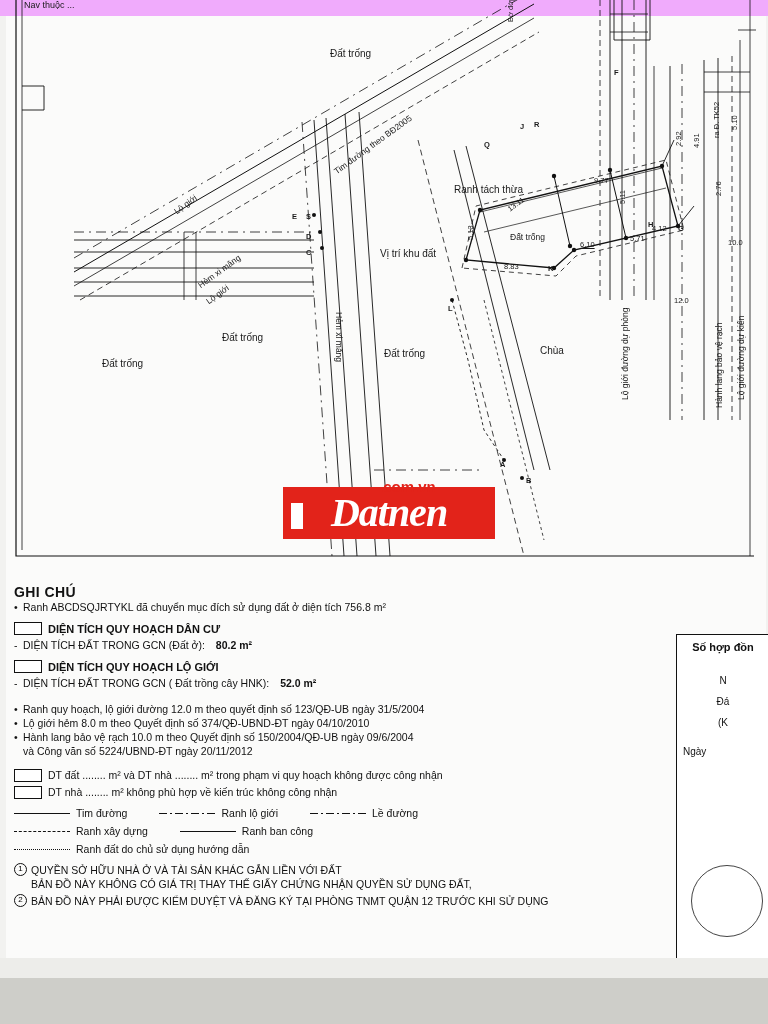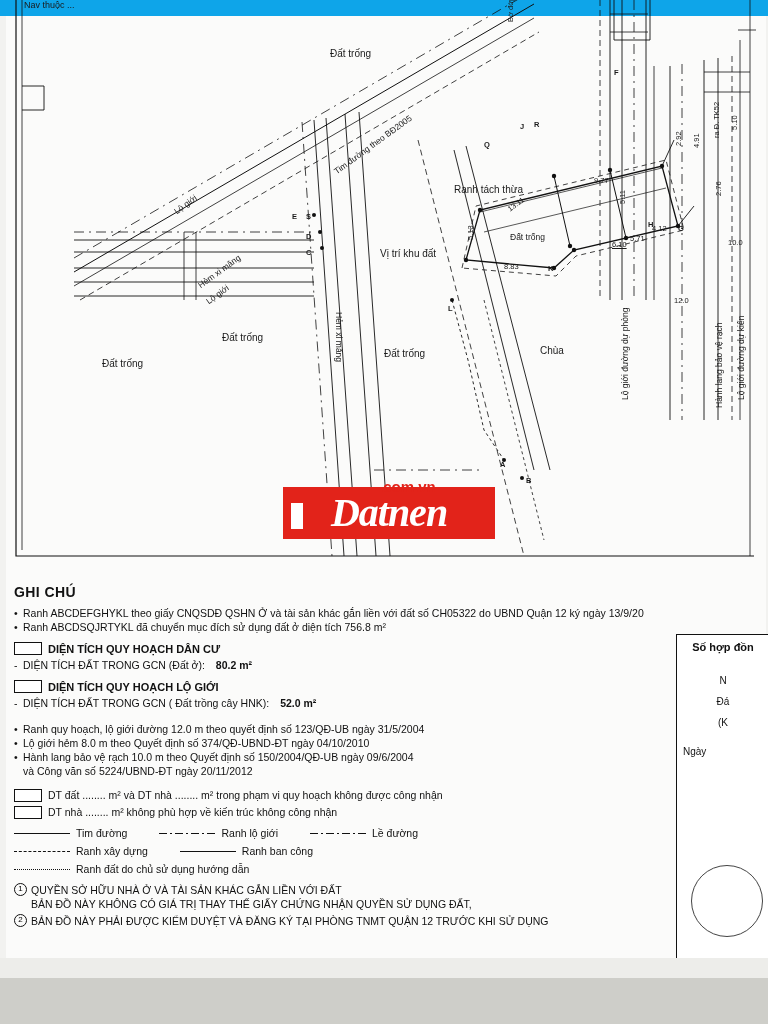--- a/index.html
+++ b/index.html
@@ -38,21 +38,21 @@
   .dotline{display:inline-block;width:56px;border-top:1px dotted #111;vertical-align:3px;margin-right:6px;}
   .dashdot{display:inline-block;width:56px;height:1px;vertical-align:3px;margin-right:6px;
            background:repeating-linear-gradient(to right,#111 0 8px,transparent 8px 11px,#111 11px 13px,transparent 13px 16px);}
   .circ{display:inline-block;width:11px;height:11px;border:1px solid #111;border-radius:50%;font-size:8px;line-height:10px;text-align:center;margin-right:4px;}
   
   #contract{position:absolute;left:676px;top:634px;width:92px;height:330px;background:#fff;border:1px solid #111;}
   #contract .ch{font-size:11px;font-weight:bold;text-align:center;padding-top:6px;color:#111;white-space:nowrap;}
   #contract .cl{font-size:10px;color:#111;padding-left:6px;margin-top:10px;white-space:nowrap;}
   #contract .sig{position:absolute;left:14px;top:230px;width:70px;height:70px;border:1.5px solid #444;border-radius:50%;}
   
-  #topstrip{position:absolute;left:0;top:0;width:768px;height:16px;background:#0ea5e9;}
+  #topstrip{position:absolute;left:0;top:0;width:768px;height:16px;background:#f0abfc;}
   .tl{position:absolute;font-size:9px;color:#1a1a1a;white-space:nowrap;}
   
   #bottomband{position:absolute;left:0;top:958px;width:768px;height:66px;background:#cecec9;}
   #bottomband .paper{position:absolute;left:0;top:0;width:768px;height:20px;background:#ededea;}
 </style>
 </head>
 <body>
 
 <div id="page">
   <div class="sheet"></div>
@@ -184,21 +184,21 @@
     <div class="lbl b xs" style="left:634px;top:220px;">H</div>
     <div class="lbl b xs" style="left:506px;top:122px;">J</div>
     <div class="lbl b xs" style="left:534px;top:264px;">K</div>
     <div class="lbl b xs" style="left:434px;top:304px;">L</div>
     <div class="lbl b xs" style="left:470px;top:140px;">Q</div>
     <div class="lbl b xs" style="left:520px;top:120px;">R</div>
     <div class="lbl b xs" style="left:292px;top:212px;">S</div>
 
     <div class="lbl xs rotdiag" style="left:492px;top:206px;">13.11</div>
     <div class="lbl xs" style="left:490px;top:262px;">8.83</div>
-    <div class="lbl xs" style="left:598px;top:240px;text-decoration:underline;">6.10</div>
+    <div class="lbl xs" style="left:566px;top:240px;text-decoration:underline;">6.10</div>
     <div class="lbl xs" style="left:616px;top:234px;">5.71</div>
     <div class="lbl xs" style="left:638px;top:224px;">4.12</div>
     <div class="lbl xs" style="left:580px;top:176px;">9.77</div>
     <div class="lbl xs rot90" style="left:660px;top:146px;">2.92</div>
     <div class="lbl xs rot90" style="left:678px;top:148px;">4.91</div>
     <div class="lbl xs rot90" style="left:604px;top:204px;">5.11</div>
     <div class="lbl xs rot90" style="left:716px;top:130px;">5.10</div>
     <div class="lbl xs rot90" style="left:452px;top:240px;">5.13</div>
     <div class="lbl xs rot90" style="left:700px;top:196px;">2.76</div>
     <div class="lbl xs" style="left:660px;top:296px;">12.0</div>
@@ -208,23 +208,20 @@
   <div id="wm">
     <div class="box"></div>
     <div class="tick"></div>
     <div class="txt">Datnen</div>
     <div class="dom">.com.vn</div>
   </div>
 
   <div id="notes">
     <div class="ghichu">GHI CHÚ</div>
 
-    <div class="ln g" style="margin-top:6px;">
-      <span class="bullet">•</span><span>Ranh ABCDEFGHYKL theo giấy CNQSDĐ QSHN Ở và tài sản khác gắn liền với đất  số CH05322 do UBND Quận 12 ký ngày 13/9/20</span>
-    </div>
     <div class="ln">
       <span class="bullet">•</span><span>Ranh ABCDSQJRTYKL đã chuyển mục đích sử dụng đất ở diện tích 756.8 m²</span>
     </div>
 
     <div class="row" style="margin-top:8px;">
       <span class="swatch"></span>
       <span class="ttl">DIỆN TÍCH QUY HOẠCH DÂN CƯ</span>
     </div>
     <div class="ln" style="margin-top:3px;">
       <span class="bullet">-</span><span>DIỆN TÍCH ĐẤT TRONG GCN (Đất ở):</span>

